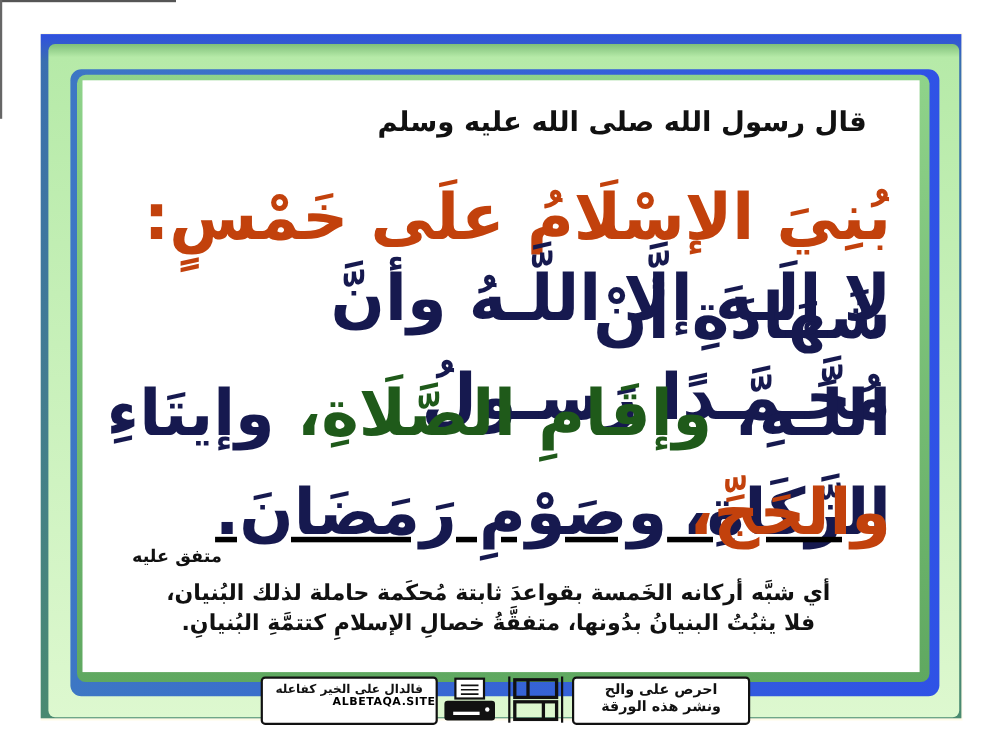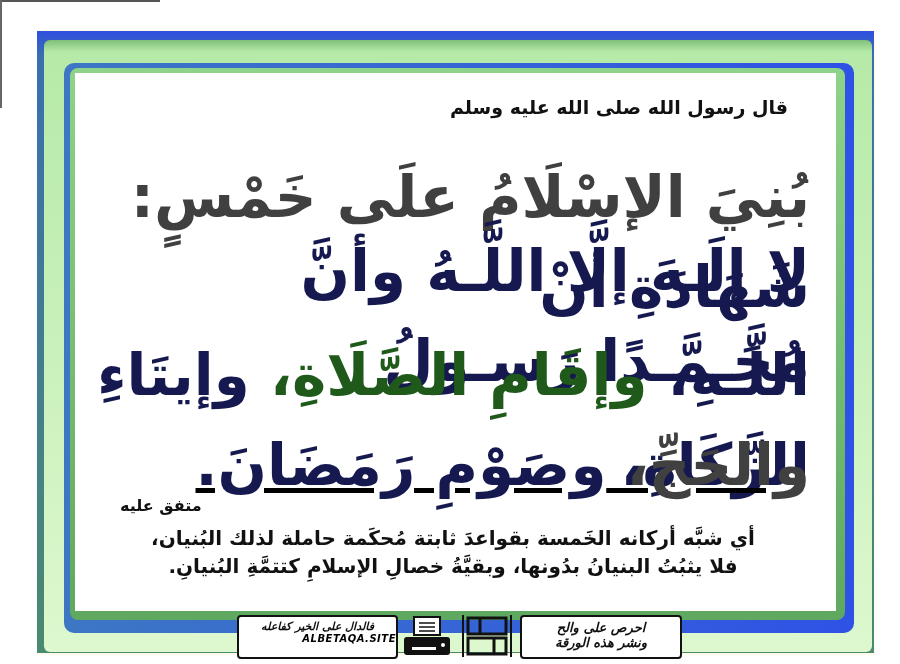--- a/index.html
+++ b/index.html
@@ -11,28 +11,28 @@
   .frame-blue { position:absolute; left:37px; top:31px; width:837px; height:622px;
      background:linear-gradient(180deg,#2f4fe0 0,#3a6fb0 4%,#4a8a70 100%); }
   .frame-green { position:absolute; left:44px; top:40px; width:828px; height:612px;
      background:linear-gradient(180deg,#7fbf7a 0,#b6eaa8 12px,#ddf8cf 100%); border-radius:6px; }
   .frame-inner-blue { position:absolute; left:64px; top:63px; width:790px; height:570px;
      background:linear-gradient(90deg,#3d77c4,#2f52e6); border-radius:10px; }
   .frame-inner-green { position:absolute; left:70px; top:68px; width:775px; height:552px;
      background:linear-gradient(180deg,#8fd38a,#5fa860); border-radius:8px; }
   .panel { position:absolute; left:75px; top:73px; width:761px; height:538px; background:#ffffff; }
   .rtl { direction:rtl; position:absolute; text-align:right; }
-  .intro { right:112px; top:96px; font-size:19px; font-weight:bold; color:#111; }
+  .intro { right:112px; top:96px; font-size:25px; font-weight:bold; color:#111; }
   .hadith { right:90px; width:720px; font-size:58px; font-weight:bold; line-height:90px; }
   .l1 { top:152px; } .l2 { top:226px; } .l3 { top:330px; } .l4 { top:420px;text-decoration:underline; }
-  .c-brown { color:#404040;text-align:right; } .c-navy { color:#16194f; } .c-green { color:#1f5a1a; }
+  .c-brown { color:#c2410c;text-align:right; } .c-navy { color:#16194f; } .c-green { color:#1f5a1a; }
   .source { left:120px; top:496px; font-size:16px; font-weight:bold; color:#111; direction:rtl; }
   .explain { right:62px; top:524px; width:770px; font-size:20px; font-weight:bold; color:#111; line-height:28px;text-align:center; }
   .banner { position:absolute; left:237px; top:615px; width:446px; height:42px; }
-  .box { position:absolute; top:0; height:40px; border:2px solid #111; border-radius:4px; background:#fff;font-style:italic; }
+  .box { position:absolute; top:0; height:40px; border:2px solid #111; border-radius:4px; background:#fff; }
   .box-left { left:0; width:157px; }
   .box-right { left:283px; width:158px; }
   .box-text { font-size:11px; font-weight:bold; text-align:center; color:#111; direction:rtl; }
   .site { font-size:10px; font-weight:bold; text-align:right; direction:ltr; letter-spacing:0.5px; }
   .printer { position:absolute; left:165px; top:0; width:50px; height:42px; }
   .logo { position:absolute; left:225px; top:0; width:46px; height:42px; border-left:2px solid #111; border-right:2px solid #111; }
 </style>
 </head>
 <body>
 
@@ -57,21 +57,21 @@
   <span class="c-navy">اللَّـهِ، </span><span class="c-green">وإقَامِ الصَّلَاةِ، </span><span class="c-navy">وإيتَاءِ الزَّكَاةِ،</span>
 </div>
 <div class="rtl hadith l4">
   <span class="c-brown">والحَجِّ، </span><span class="c-navy">وصَوْمِ رَمَضَانَ.</span>
 </div>
 
 <div class="rtl source">متفق عليه</div>
 
 <div class="rtl explain">
   <div>أي شبَّه أركانه الخَمسة بقواعدَ ثابتة مُحكَمة حاملة لذلك البُنيان،</div>
-  <div>فلا يثبُتُ البنيانُ بدُونها، وبقيَّةُ خصالِ الإسلامِ كتتمَّةِ البُنيانِ.</div>
+  <div>فلا يثبُتُ البنيانُ بدُونها، متفقَّةُ خصالِ الإسلامِ كتتمَّةِ البُنيانِ.</div>
 </div>
 
 <div class="banner">
   <div class="box box-left">
     <div class="box-text" style="margin-top:3px">فالدال على الخير كفاعله</div>
     <div class="site">ALBETAQA.SITE</div>
   </div>
   <div class="printer">
     <svg width="50" height="42" viewBox="0 0 50 42">
       <rect x="12" y="2" width="26" height="18" fill="#fff" stroke="#111" stroke-width="2"></rect>

